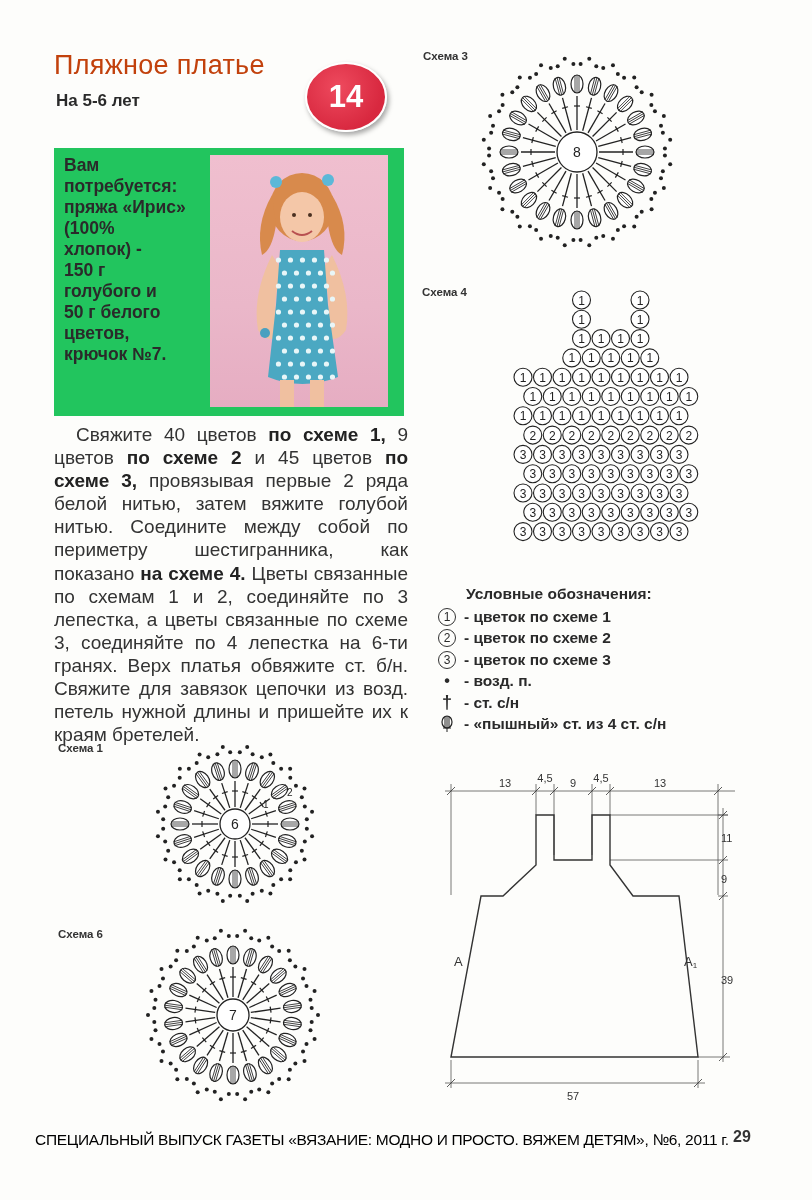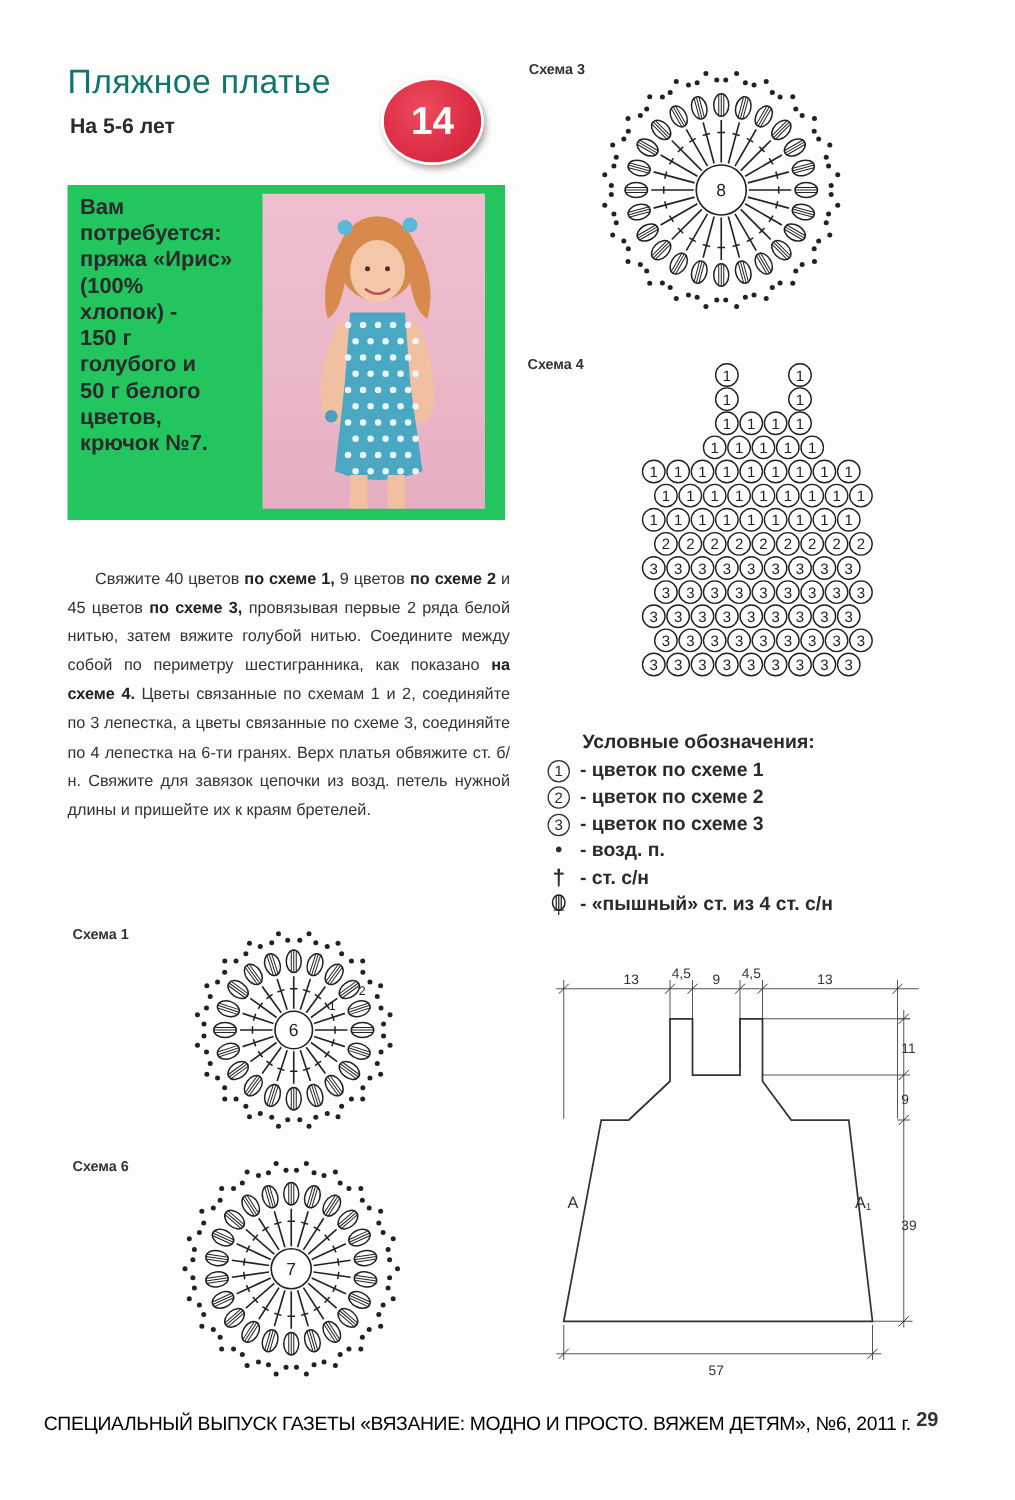--- a/index.html
+++ b/index.html
@@ -4,21 +4,21 @@
 <style>
   html, body { margin: 0; padding: 0; }
   body {
     width: 812px; height: 1200px; position: relative; overflow: hidden;
     background: #fdfdfb;
     font-family: "Liberation Sans", "DejaVu Sans", sans-serif;
     color: #222;
   }
   .abs { position: absolute; }
   .title {
-    left: 54px; top: 50px; font-size: 27px; font-weight: normal; color: #0f766e;
+    left: 54px; top: 50px; font-size: 27px; font-weight: normal; color: #c2410c;
     letter-spacing: 0.3px;
   }
   .subtitle { left: 56px; top: 91px; font-size: 17px; font-weight: bold; color: #2a2a2a; }
   .badge {
     left: 305px; top: 62px; width: 78px; height: 66px; border-radius: 50%;
     background: radial-gradient(circle at 40% 35%, #ee4a5e, #d8283f 70%);
     box-shadow: 2px 3px 5px rgba(0,0,0,0.35); border: 2px solid #fff;
     color: #fff; font-weight: bold; font-size: 31px; text-align: center; line-height: 66px;
   }
   .materials {
@@ -28,21 +28,21 @@
   .materials-text {
     left: 10px; top: 7px; width: 150px; font-size: 17.5px; font-weight: bold;
     line-height: 21px; color: #2a2a2a;
   }
   .photo {
     left: 156px; top: 7px; width: 178px; height: 252px;
     background: linear-gradient(180deg, #f0bfcf 0%, #eab7c9 60%, #e6adc2 100%);
     overflow: hidden;
   }
   .body-text {
-    left: 54px; top: 451px; width: 354px; font-size: 13px; line-height: 23.1px;
+    left: 54px; top: 423px; width: 354px; font-size: 19px; line-height: 23.1px;
     color: #333; text-align: justify;
   }
   .body-text p { margin: 0; text-indent: 22px; }
   .body-text b { color: #222; }
   .scheme-label { font-size: 11.5px; font-weight: bold; color: #333; }
   .legend { left: 436px; top: 585px; font-size: 15.5px; font-weight: bold; color: #2a2a2a; }
   .legend .head { margin-left: 30px; margin-bottom: 3px; }
   .legend .row { display: flex; align-items: center; height: 21.5px; }
   .legend .sym { width: 22px; height: 20px; display: flex; align-items: center; justify-content: center; margin-right: 6px; }
   .legend .num-circle {

